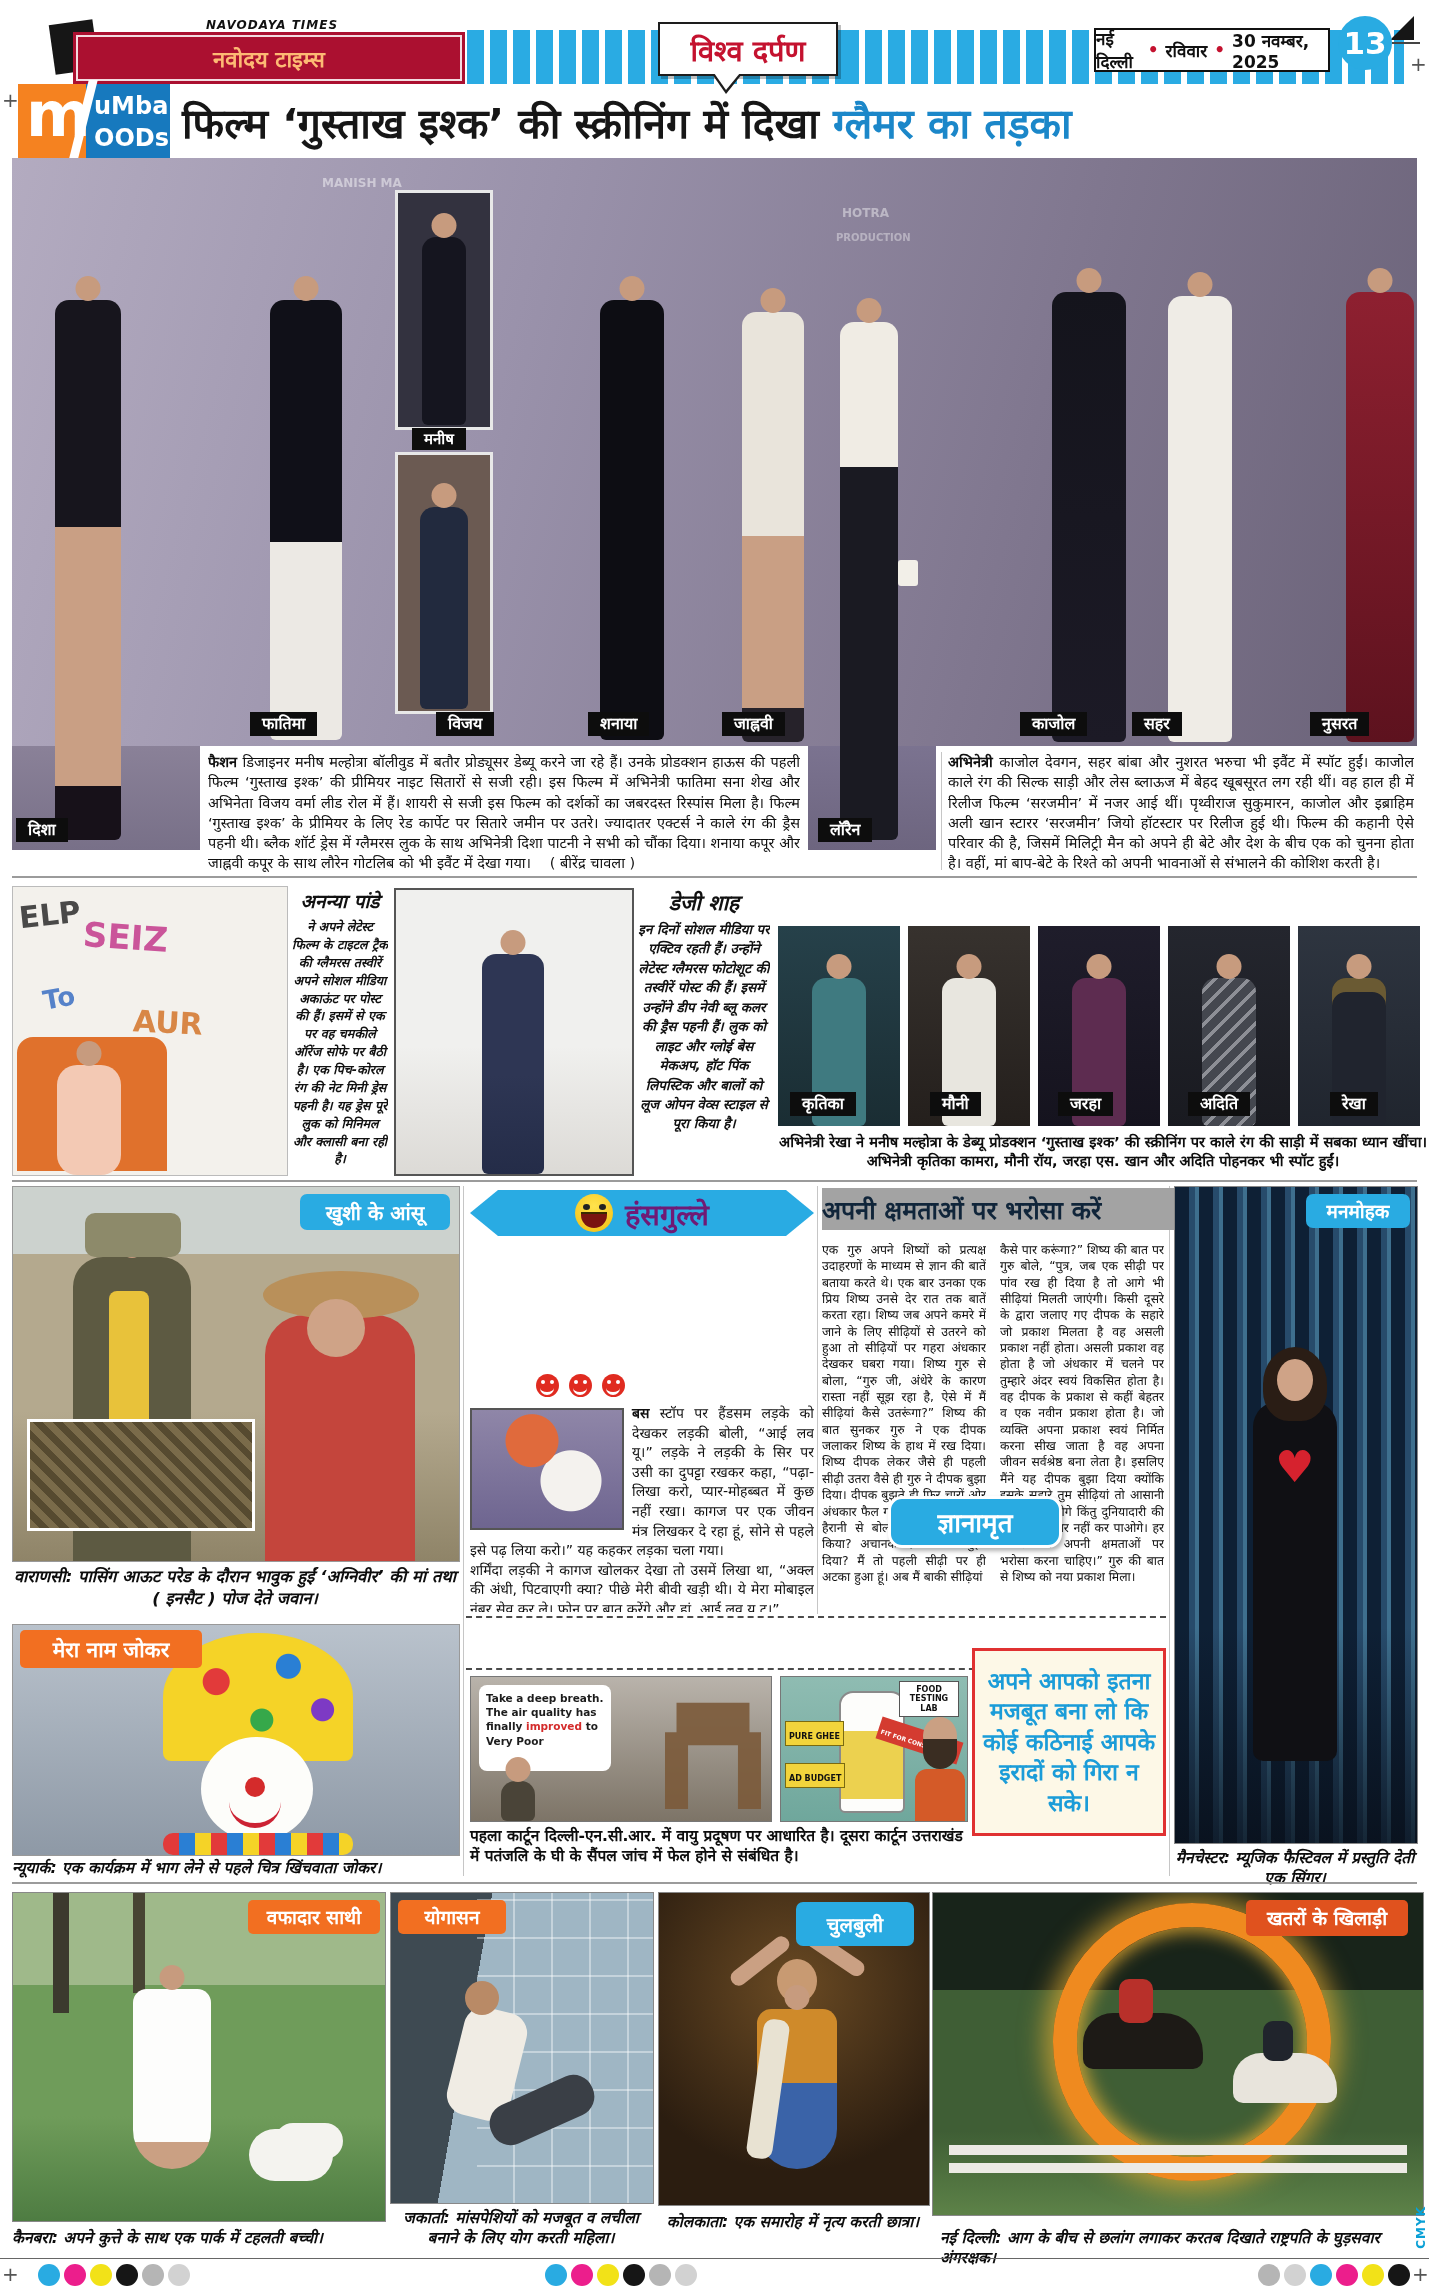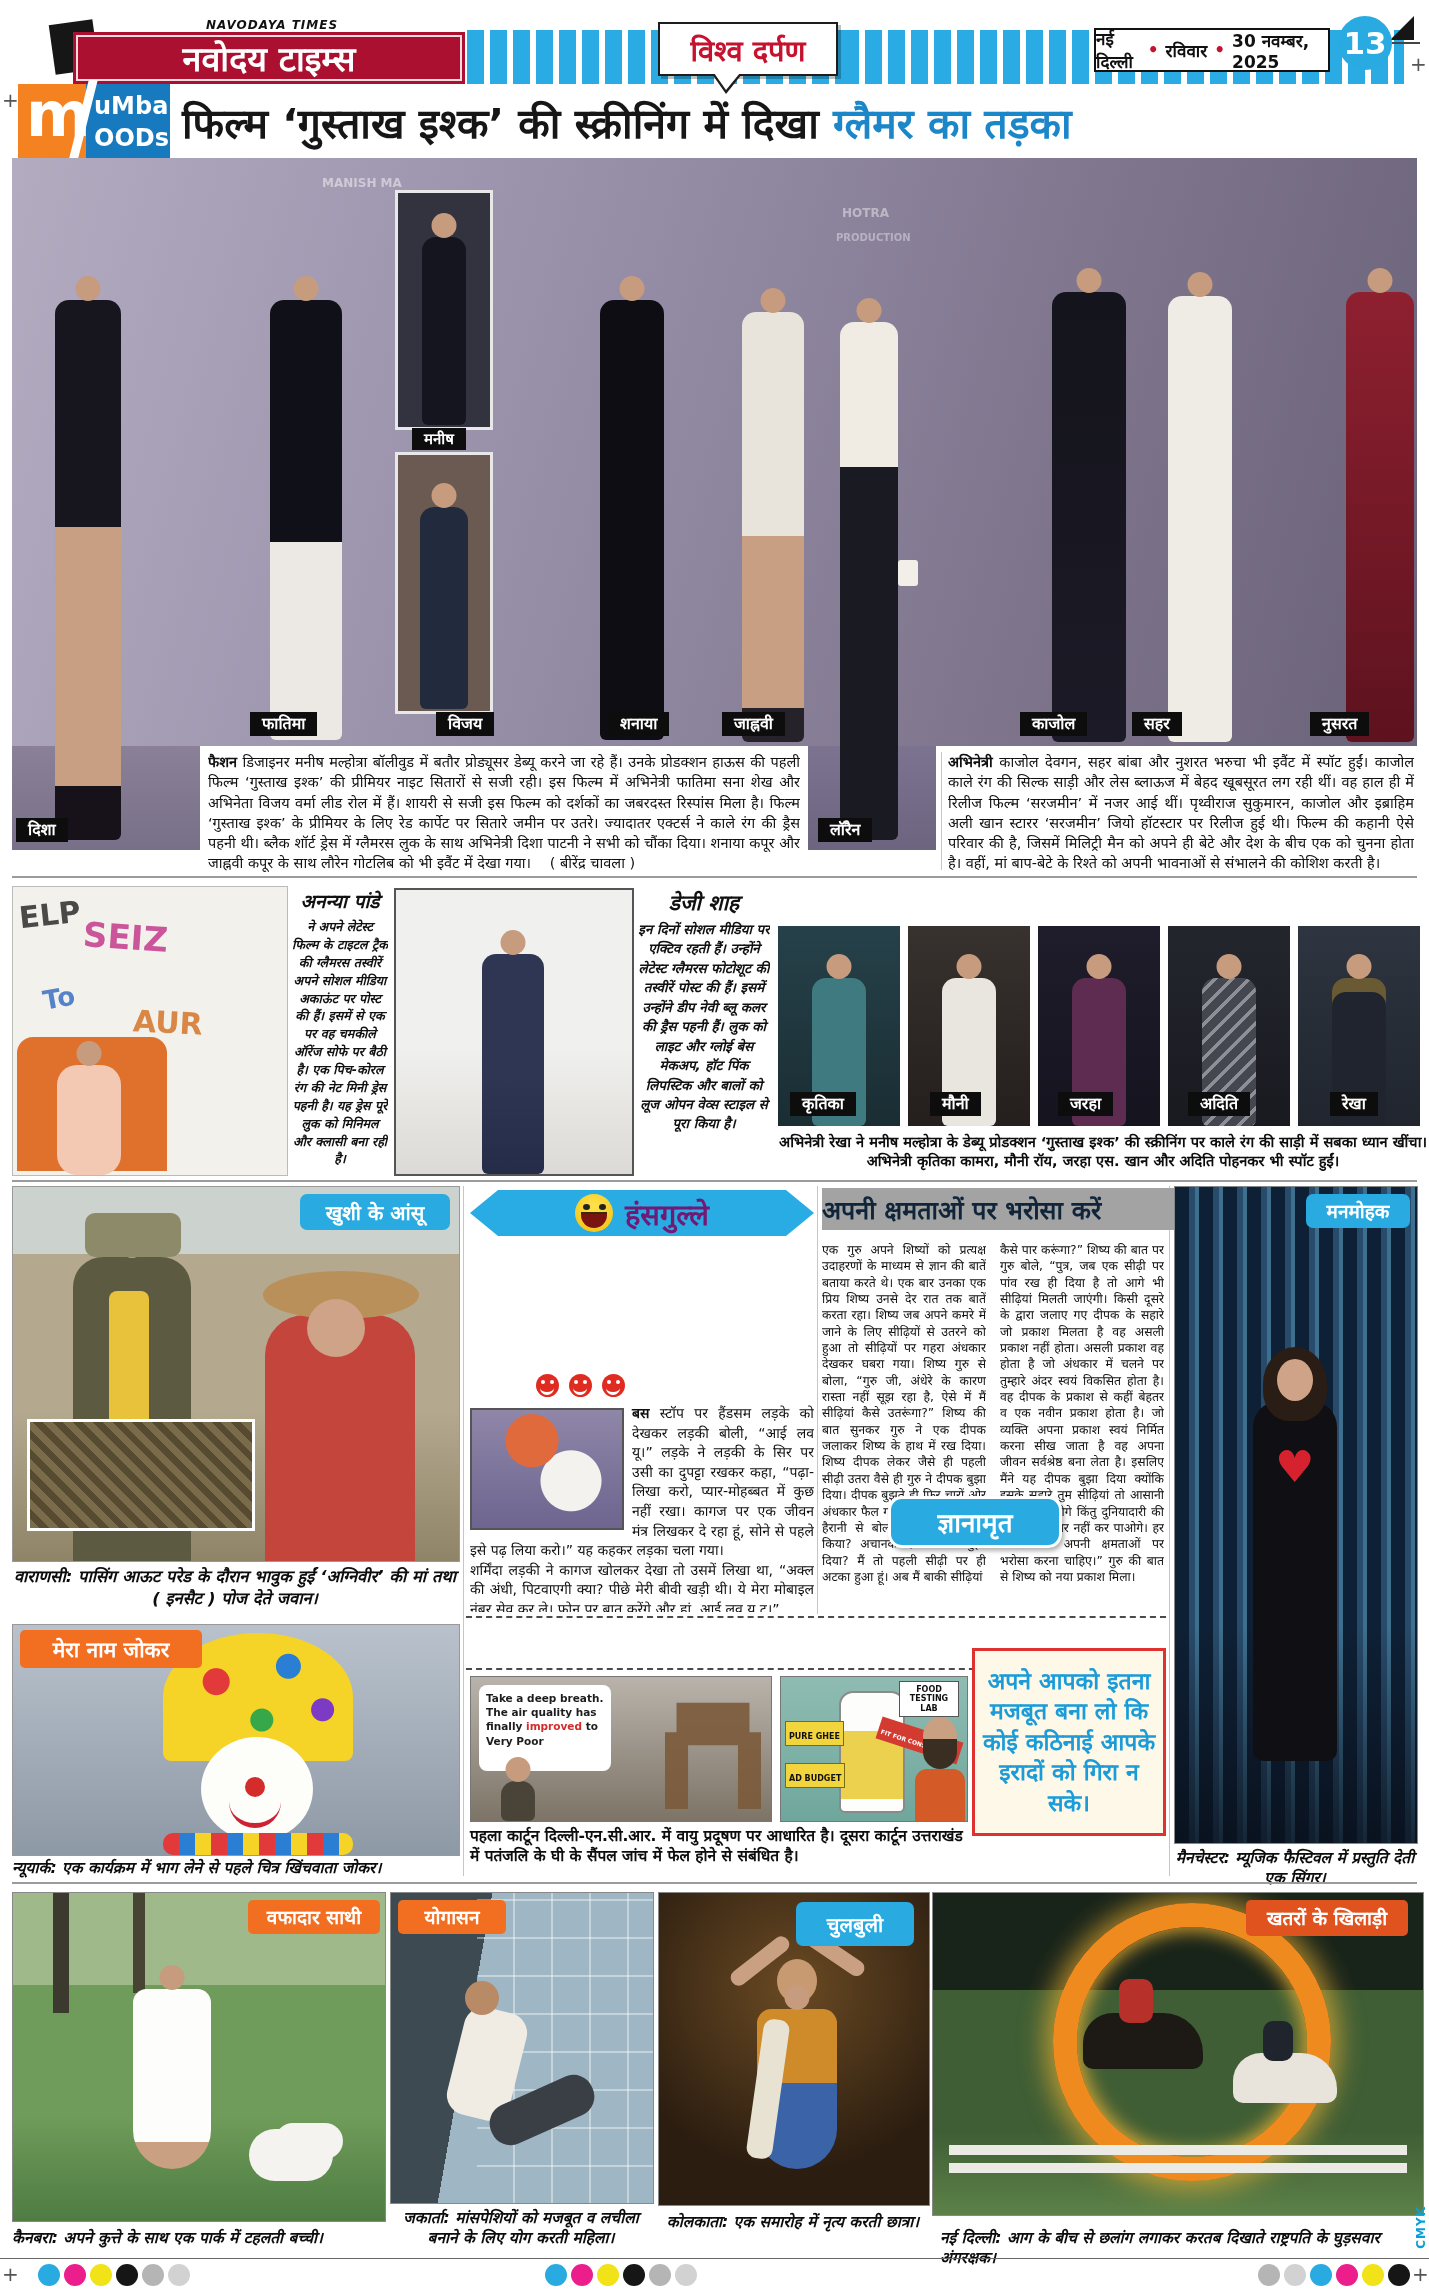--- a/index.html
+++ b/index.html
@@ -62,21 +62,21 @@
 <body>
 
 <div class="page">
 
   <span class="plus" style="left:2px;top:88px;">+</span>
   <span class="plus" style="left:1410px;top:52px;">+</span>
 
   <div class="abs" style="left:52px;top:22px;width:44px;height:50px;background:#161616;transform:rotate(-8deg);"></div>
   <div class="abs" style="left:206px;top:18px;font-size:12px;font-weight:700;letter-spacing:1px;font-style:italic;">NAVODAYA TIMES</div>
   <div class="abs masthead" style="left:73px;top:32px;width:392px;height:52px;">
-      <span style="color:#ffffff;font-size:34px;font-weight:700;">नवोदय टाइम्स</span>
+      <span style="color:#fdba74;font-size:22px;font-weight:700;">नवोदय टाइम्स</span>
   </div>
   <div class="abs stripes" style="left:467px;top:30px;width:375px;height:54px;"></div>
   <div class="abs stripes" style="left:842px;top:30px;width:562px;height:54px;"></div>
   <div class="abs bubble" style="left:658px;top:22px;width:176px;height:50px;">
       <span style="color:#c4122f;font-weight:700;font-size:29px;">विश्व दर्पण</span>
   </div>
   <div class="abs datebox" style="left:1094px;top:28px;width:232px;height:40px;">
       <span>नई दिल्ली</span>
       <span style="color:#c4122f;">•</span>
       <span>रविवार</span>
@@ -124,21 +124,21 @@
   <div class="fig" style="left:840px;top:322px;width:58px;height:518px;background:linear-gradient(180deg,#f0ece4 0 28%,#1a1a22 28% 100%);z-index:3;"></div>
   <div class="abs" style="left:898px;top:560px;width:20px;height:26px;background:#f2efe8;border-radius:3px;z-index:4;"></div>
   <div class="fig" style="left:1052px;top:292px;width:74px;height:450px;background:linear-gradient(180deg,#14141c,#1c1a26);"></div>
   <div class="fig" style="left:1168px;top:296px;width:64px;height:446px;background:#efece6;"></div>
   <div class="fig" style="left:1346px;top:292px;width:68px;height:450px;background:linear-gradient(180deg,#8e2030,#5d121e);"></div>
 
   <span class="tag" style="left:16px;top:818px;">दिशा</span>
   <span class="tag" style="left:412px;top:428px;font-size:15px;">मनीष</span>
   <span class="tag" style="left:250px;top:712px;">फातिमा</span>
   <span class="tag" style="left:436px;top:712px;">विजय</span>
-  <span class="tag" style="left:588px;top:712px;margin-left:20px;">शनाया</span>
+  <span class="tag" style="left:588px;top:712px;">शनाया</span>
   <span class="tag" style="left:722px;top:712px;">जाह्नवी</span>
   <span class="tag" style="left:818px;top:818px;">लॉरैन</span>
   <span class="tag" style="left:1020px;top:712px;">काजोल</span>
   <span class="tag" style="left:1132px;top:712px;">सहर</span>
   <span class="tag" style="left:1310px;top:712px;">नुसरत</span>
 
   <div class="abs body-txt" style="left:208px;top:752px;width:592px;height:122px;overflow:hidden;">
       <span class="lead">फैशन</span><span> डिजाइनर मनीष मल्होत्रा बॉलीवुड में बतौर प्रोड्यूसर डेब्यू करने जा रहे हैं। उनके प्रोडक्शन हाऊस की पहली फिल्म ‘गुस्ताख इश्क’ की प्रीमियर नाइट सितारों से सजी रही। इस फिल्म में अभिनेत्री फातिमा सना शेख और अभिनेता विजय वर्मा लीड रोल में हैं। शायरी से सजी इस फिल्म को दर्शकों का जबरदस्त रिस्पांस मिला है। फिल्म ‘गुस्ताख इश्क’ के प्रीमियर के लिए रेड कार्पेट पर सितारे जमीन पर उतरे। ज्यादातर एक्टर्स ने काले रंग की ड्रैस पहनी थी। ब्लैक शॉर्ट ड्रेस में ग्लैमरस लुक के साथ अभिनेत्री दिशा पाटनी ने सभी को चौंका दिया। शनाया कपूर और जाह्नवी कपूर के साथ लौरेन गोटलिब को भी इवैंट में देखा गया।</span>
       <span style="margin-left:14px;">( बीरेंद्र चावला )</span>
   </div>

